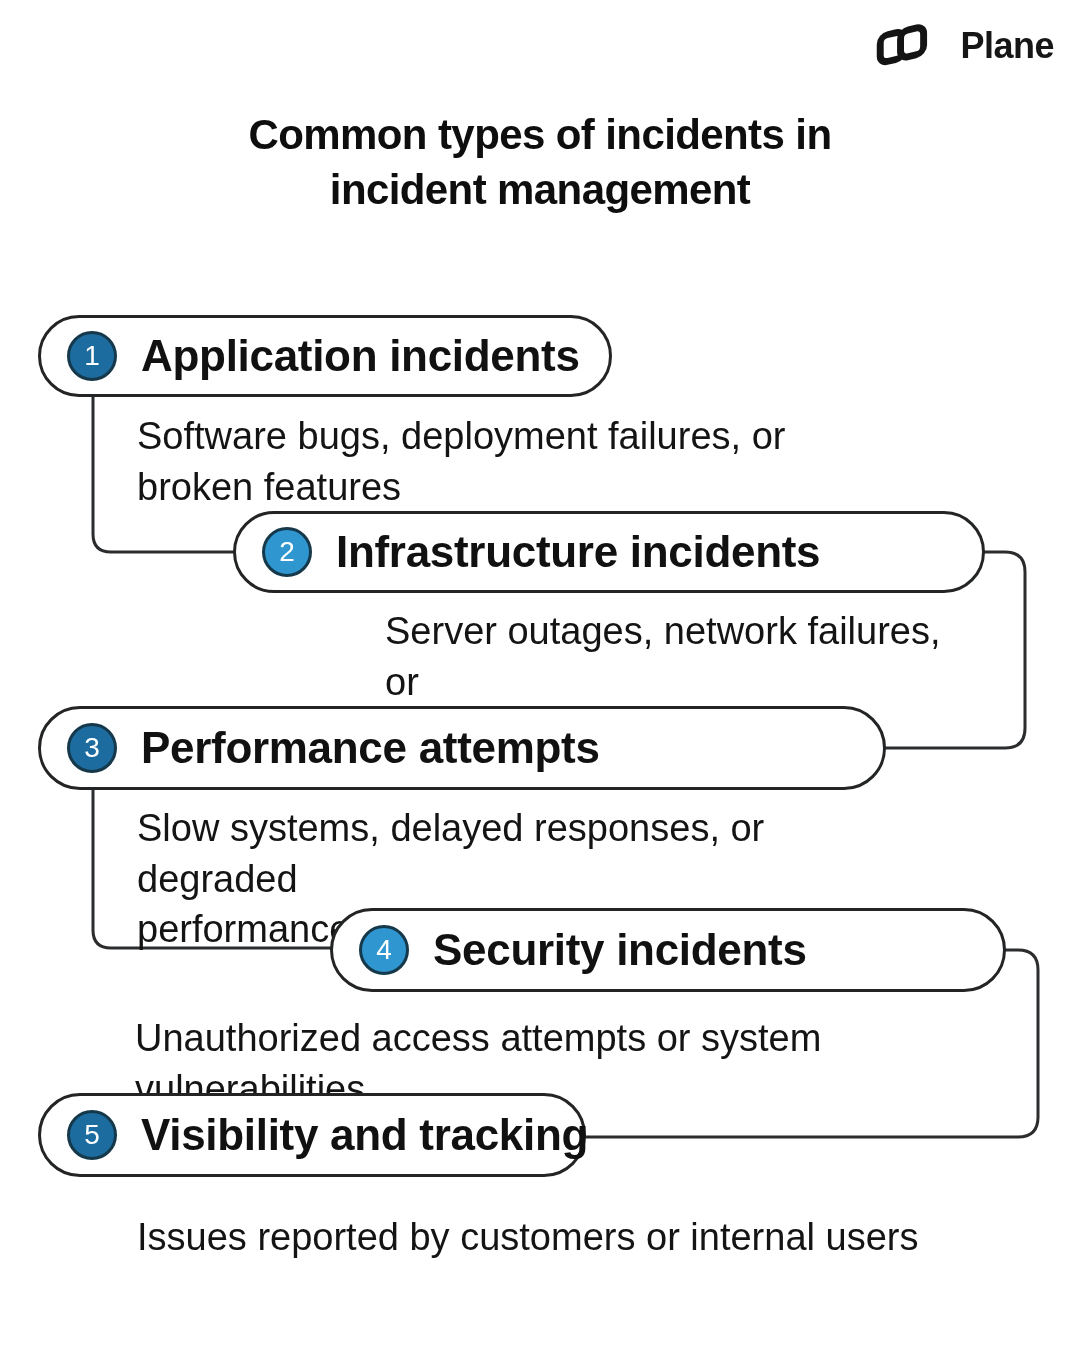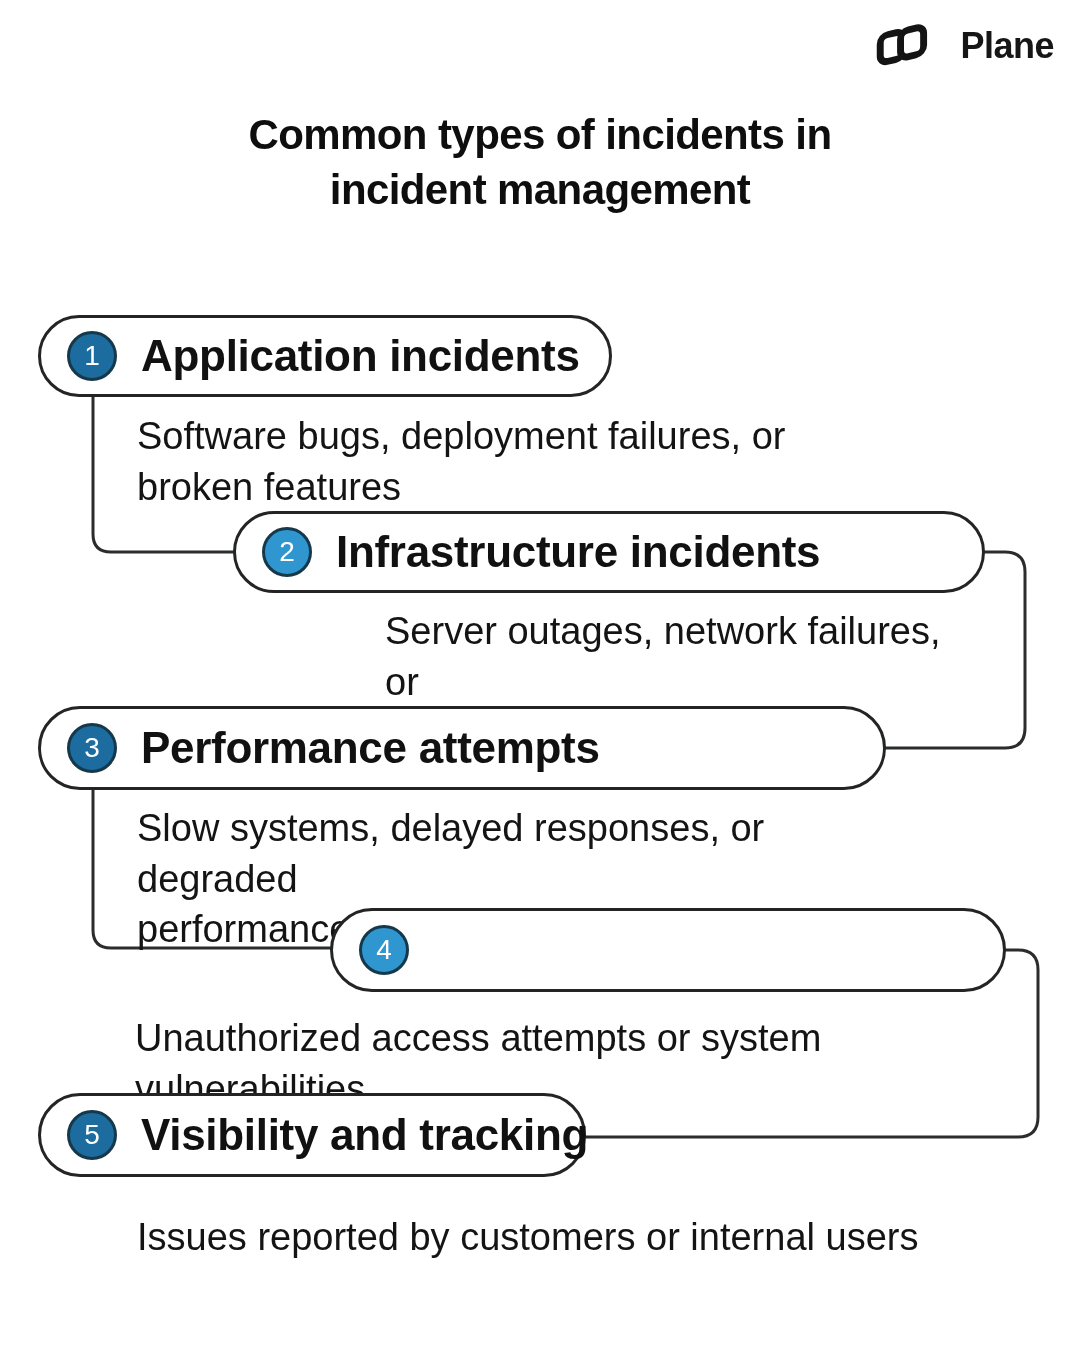--- a/index.html
+++ b/index.html
@@ -91,20 +91,21 @@
 
   <div class="pill pill-3">
     <div class="num-circle" style="background: rgb(28, 108, 160); border-color: rgb(21, 56, 74);">3</div>
     <div class="pill-label">Performance attempts</div>
   </div>
   <div class="desc desc-3">Slow systems, delayed responses, or degraded
 performance</div>
 
   <div class="pill pill-4">
     <div class="num-circle" style="background: rgb(47, 150, 208); border-color: rgb(21, 56, 74);">4</div>
+    <div class="pill-label">Security incidents</div>
   </div>
   <div class="desc desc-4">Unauthorized access attempts or system vulnerabilities</div>
 
   <div class="pill pill-5">
     <div class="num-circle" style="background: rgb(28, 108, 160); border-color: rgb(21, 56, 74);">5</div>
     <div class="pill-label">Visibility and tracking</div>
   </div>
   <div class="desc desc-5">Issues reported by customers or internal users</div>
 
 </div>

